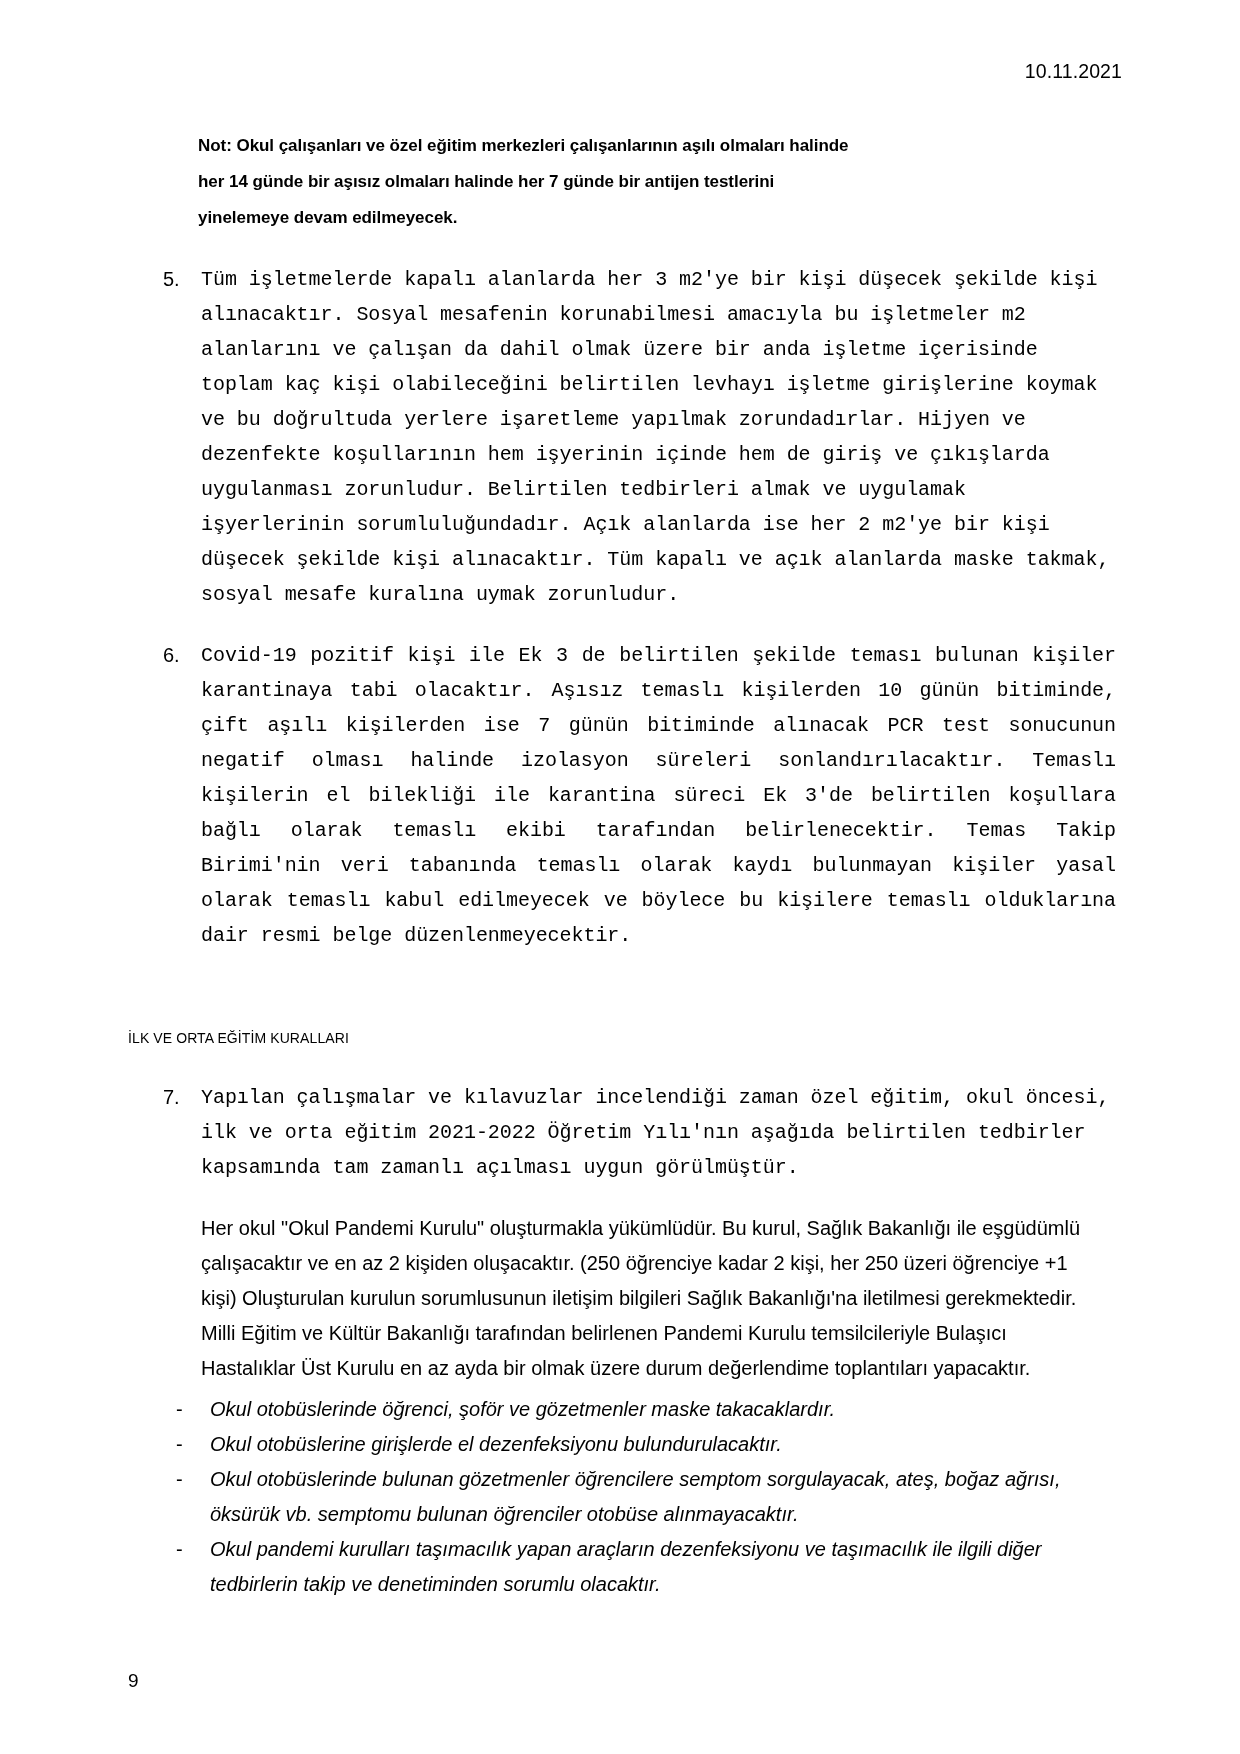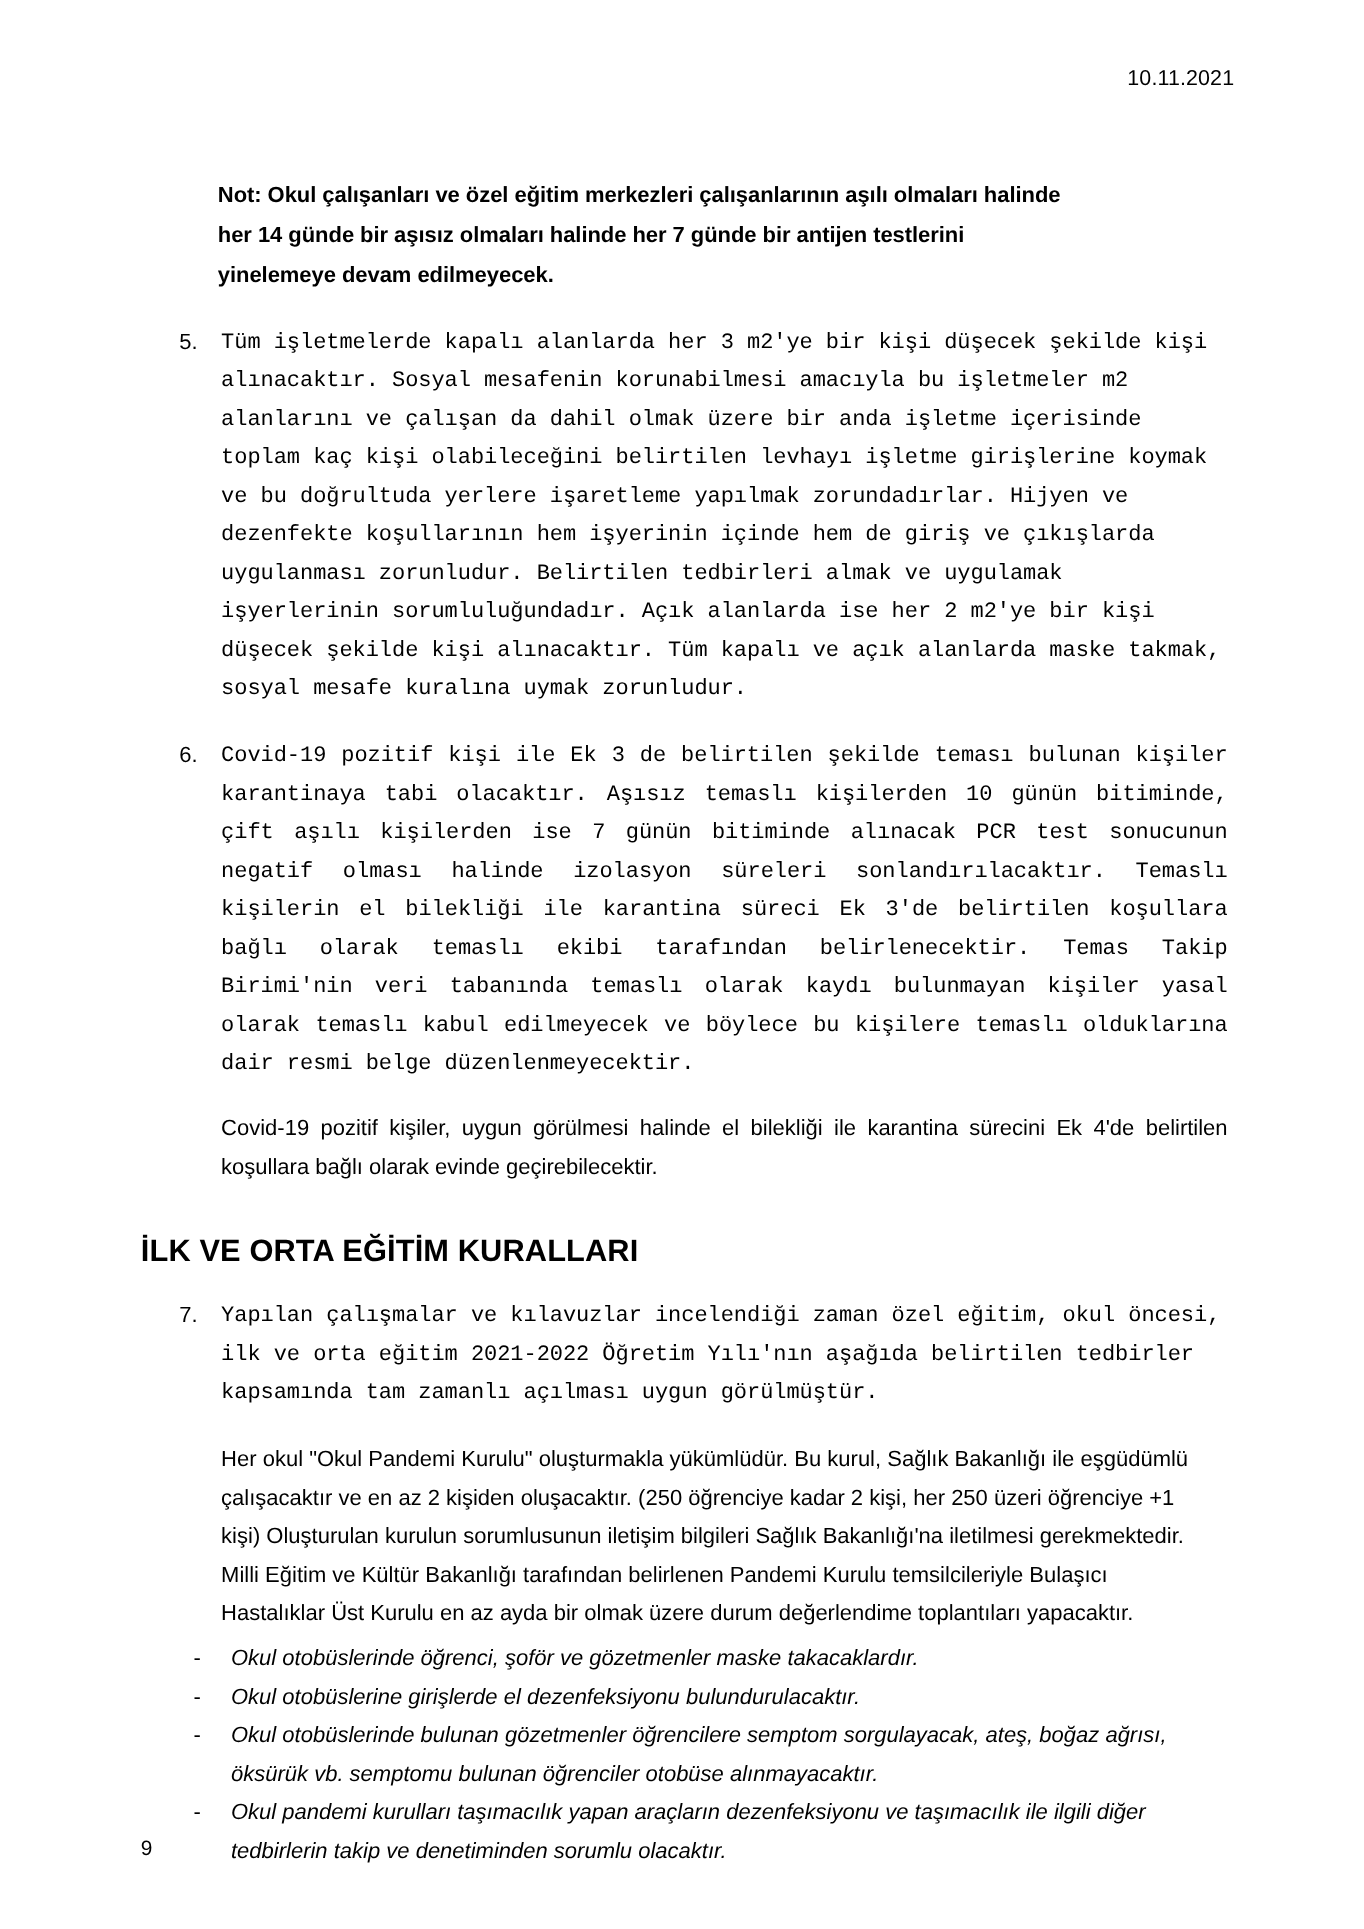--- a/index.html
+++ b/index.html
@@ -34,24 +34,23 @@
     position: absolute;
     top: 128px;
     left: 128px;
     right: 118px;
     width: 994px;
   }
   .note-block {
     margin-left: 70px;
     margin-right: 40px;
     font-weight: bold;
-    font-size: 20px;
+    font-size: 17px;
     line-height: 36px;
     letter-spacing: -0.05px;
-    margin-top: 32px;
   }
   .note-block p { margin: 0; }
 
   .num-item {
     display: flex;
     margin-top: 26px;
     margin-left: 35px;
     margin-right: 6px;
   }
   .num-item .marker {
@@ -73,24 +72,24 @@
     margin-top: 24px;
     margin-left: 73px;
     margin-right: 6px;
     font-size: 20px;
     line-height: 35px;
     text-align: justify;
   }
   .sub-para p { margin: 0; }
 
   .section-heading {
-    margin-top: 42px;
+    margin-top: 69px;
     margin-left: 0px;
-    font-weight: bold;
-    font-size: 28px;
+    font-weight: normal;
+    font-size: 14px;
     line-height: 32px;
     letter-spacing: 0.1px;
   }
 
   .block-indent {
     margin-top: 26px;
     margin-left: 73px;
     margin-right: 30px;
     font-size: 20px;
     line-height: 35px;
@@ -147,23 +146,20 @@
     <div class="num-item">
       <div class="marker">5.</div>
       <div class="body">Tüm işletmelerde kapalı alanlarda her 3 m2'ye bir kişi düşecek şekilde kişi alınacaktır.  Sosyal mesafenin korunabilmesi amacıyla bu işletmeler m2 alanlarını ve çalışan da dahil olmak üzere bir anda işletme içerisinde toplam kaç kişi olabileceğini belirtilen levhayı işletme girişlerine koymak ve bu doğrultuda yerlere işaretleme yapılmak zorundadırlar. Hijyen ve dezenfekte koşullarının hem işyerinin içinde hem de giriş ve çıkışlarda uygulanması zorunludur. Belirtilen tedbirleri almak ve uygulamak işyerlerinin sorumluluğundadır. Açık alanlarda ise her 2 m2'ye bir kişi düşecek şekilde kişi alınacaktır. Tüm kapalı ve açık alanlarda maske takmak, sosyal mesafe kuralına uymak zorunludur.</div>
     </div>
 
     <div class="num-item">
       <div class="marker">6.</div>
       <div class="body justified">Covid-19 pozitif kişi ile Ek 3 de belirtilen şekilde teması bulunan kişiler karantinaya tabi olacaktır. Aşısız temaslı kişilerden 10 günün bitiminde, çift aşılı kişilerden ise 7 günün bitiminde alınacak PCR test sonucunun negatif olması halinde izolasyon süreleri sonlandırılacaktır. Temaslı kişilerin el bilekliği ile karantina süreci Ek 3'de belirtilen koşullara bağlı olarak temaslı ekibi tarafından belirlenecektir. Temas Takip Birimi'nin veri tabanında temaslı olarak kaydı bulunmayan kişiler yasal olarak temaslı kabul edilmeyecek ve böylece bu kişilere temaslı olduklarına dair resmi belge düzenlenmeyecektir.</div>
     </div>
 
-    <div class="sub-para">
-      <p>Covid-19 pozitif kişiler, uygun görülmesi halinde el bilekliği ile karantina sürecini Ek 4'de belirtilen koşullara bağlı olarak evinde geçirebilecektir.</p>
-    </div>
 
     <div class="section-heading">İLK VE ORTA EĞİTİM KURALLARI</div>
 
     <div class="num-item">
       <div class="marker">7.</div>
       <div class="body">Yapılan çalışmalar ve kılavuzlar incelendiği zaman özel eğitim, okul öncesi, ilk ve orta eğitim 2021-2022  Öğretim Yılı'nın aşağıda belirtilen tedbirler kapsamında tam zamanlı açılması uygun görülmüştür.</div>
     </div>
 
     <div class="block-indent">
       <p>Her okul  "Okul Pandemi Kurulu" oluşturmakla yükümlüdür. Bu kurul, Sağlık Bakanlığı ile eşgüdümlü çalışacaktır ve en az 2 kişiden oluşacaktır. (250 öğrenciye kadar 2 kişi, her 250 üzeri öğrenciye +1 kişi) Oluşturulan kurulun sorumlusunun iletişim bilgileri Sağlık Bakanlığı'na iletilmesi gerekmektedir.</p>

